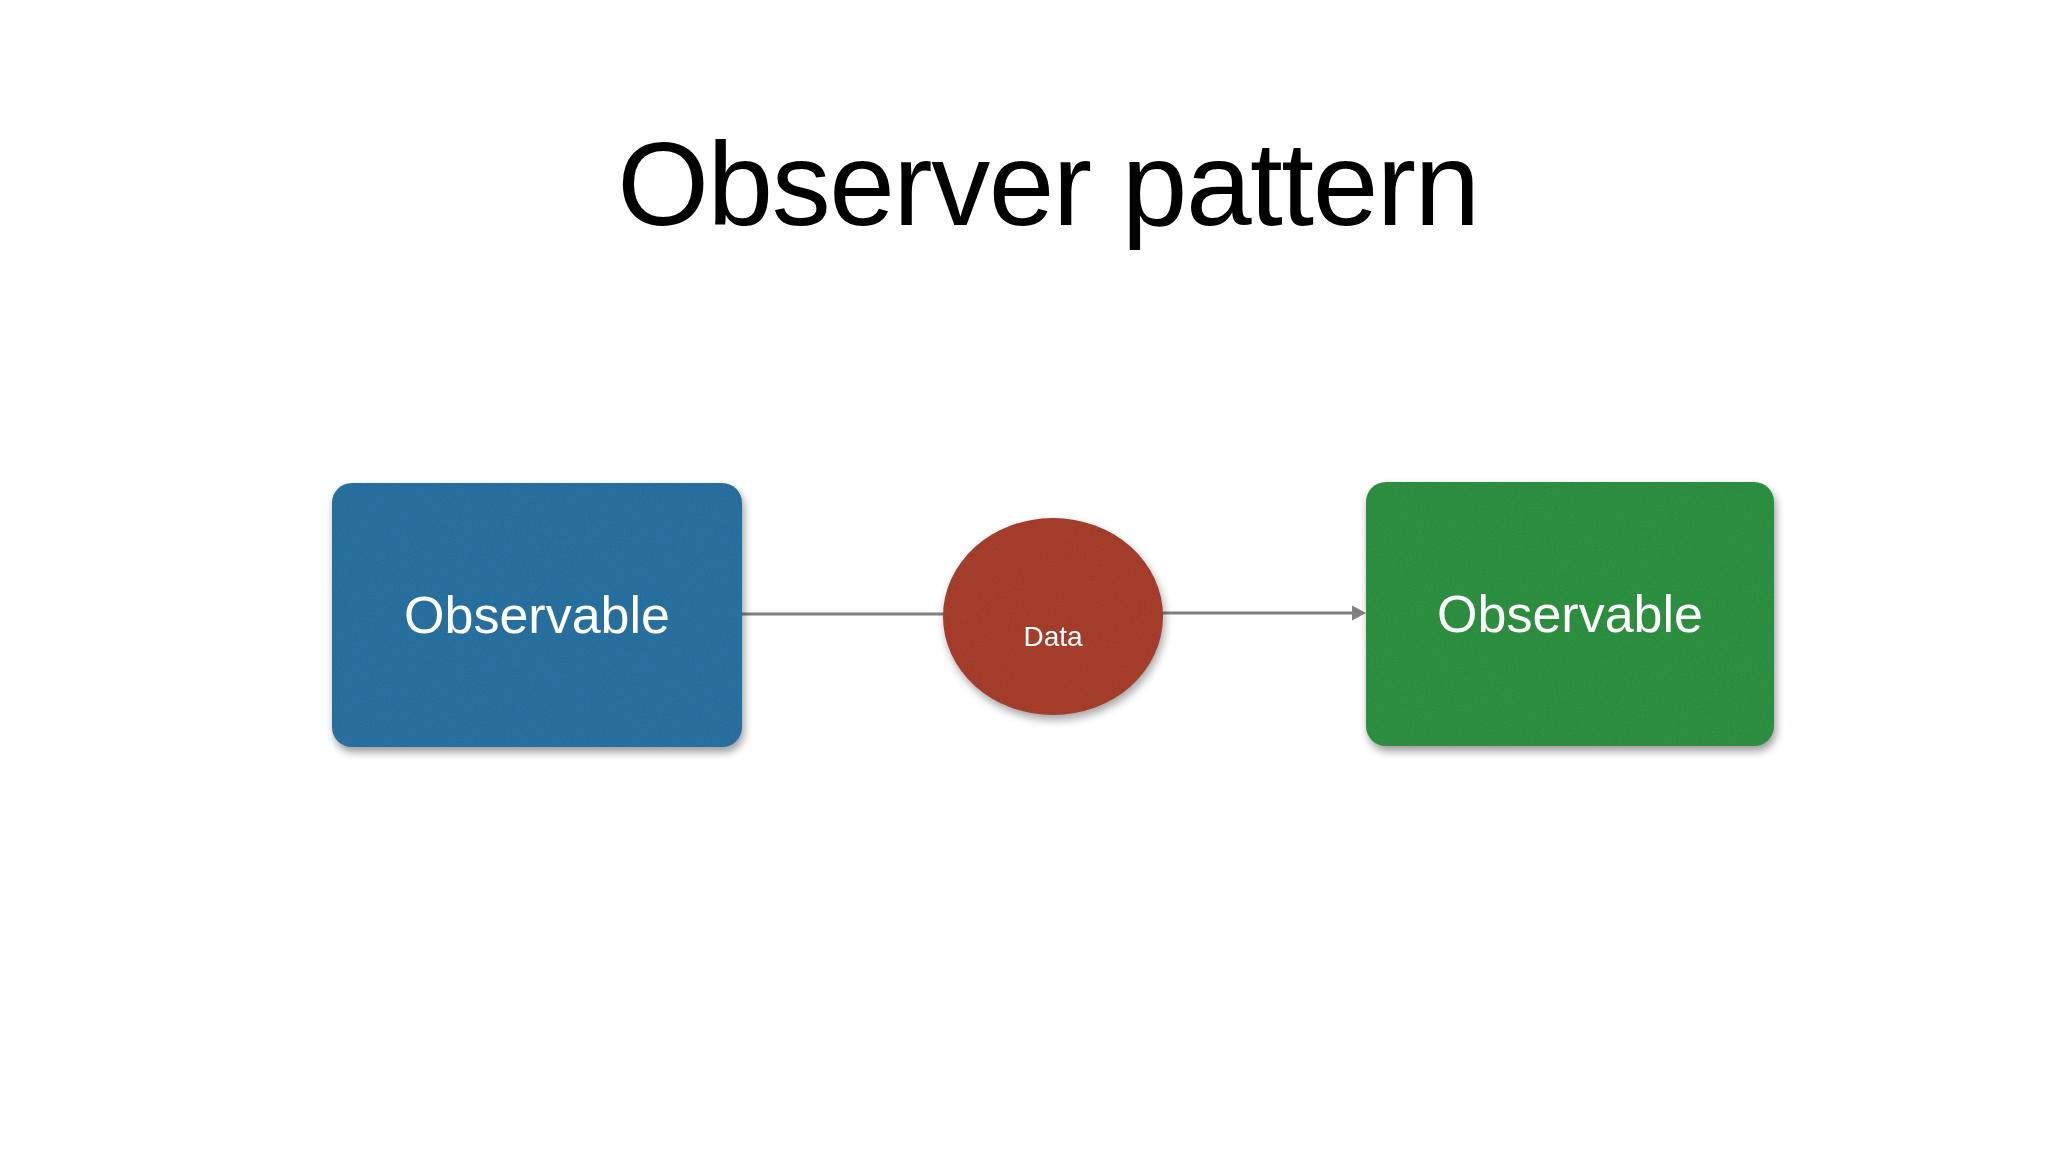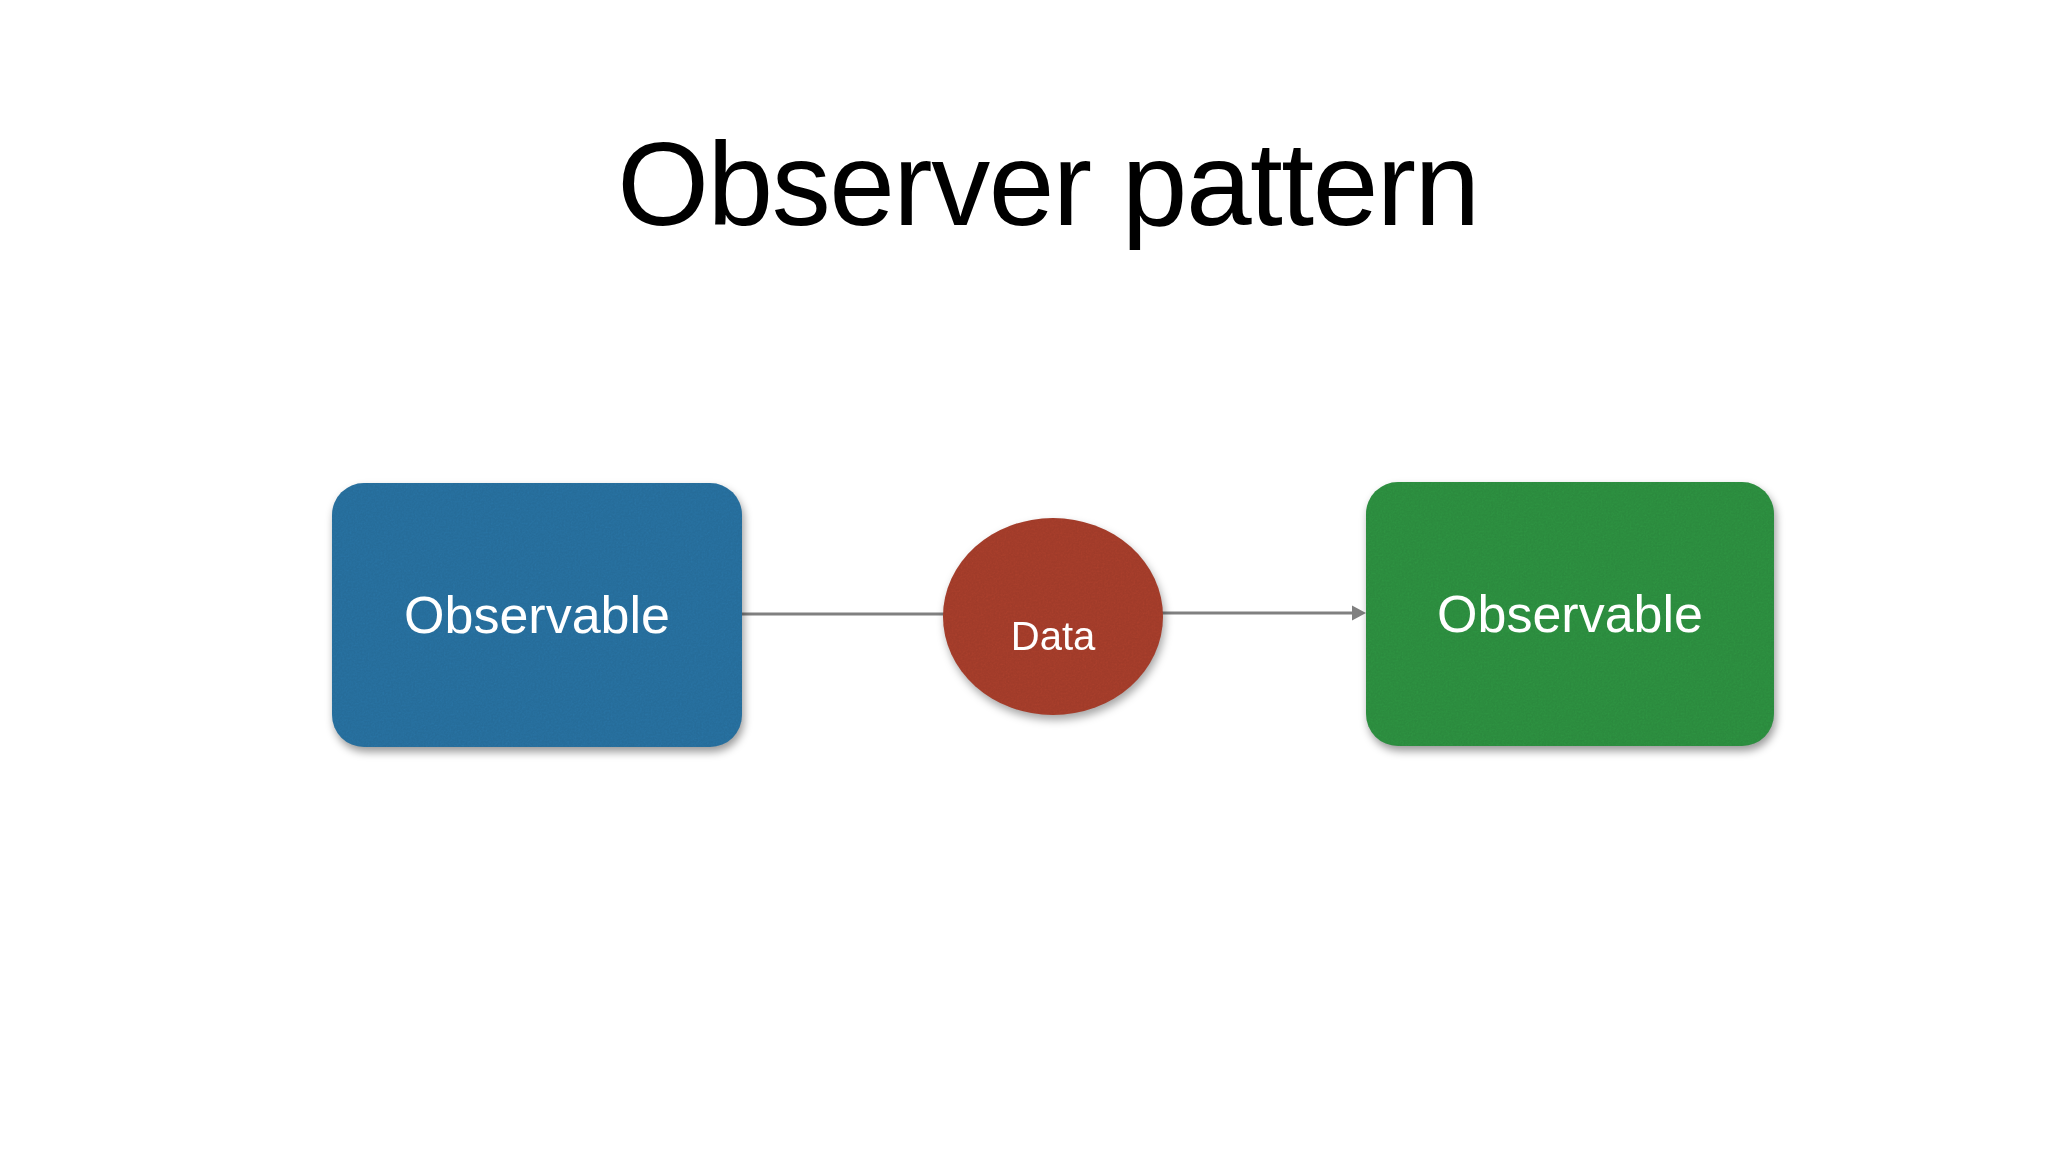--- a/index.html
+++ b/index.html
@@ -44,21 +44,21 @@
   }
   .node .label {
     position: relative;
     z-index: 2;
     color: #ffffff;
     white-space: nowrap;
   }
   .node-rect {
     width: 410px;
     height: 264px;
-    border-radius: 32px;
+    border-radius: 20px;
     box-shadow: 2px 5px 9px rgba(0,0,0,0.40);
   }
   .node-observable {
     left: 332px;
     top: 483px;
     background: #2b7aad;
   }
   .node-subscriber {
     left: 1366px;
     top: 482px;
@@ -68,21 +68,21 @@
   .node-rect .label { font-size: 52px; }
   .node-ellipse {
     left: 943px;
     top: 518px;
     width: 220px;
     height: 197px;
     border-radius: 50%;
     background: #b4432f;
     box-shadow: 2px 5px 8px rgba(0,0,0,0.35);
   }
-  .node-ellipse .label { font-size: 40px; margin-top: 40px; }
+  .node-ellipse .label { font-size: 28px; margin-top: 40px; }
   .tex {
     position: absolute;
     inset: 0;
     width: 100%;
     height: 100%;
     opacity: 0.11;
     z-index: 1;
     pointer-events: none;
   }
   .page-number {

